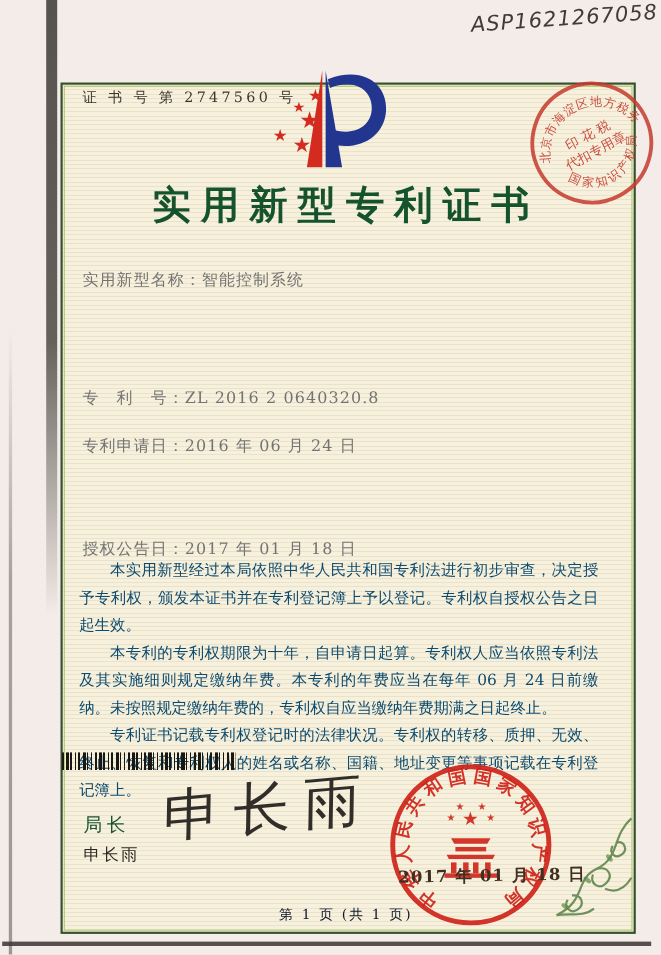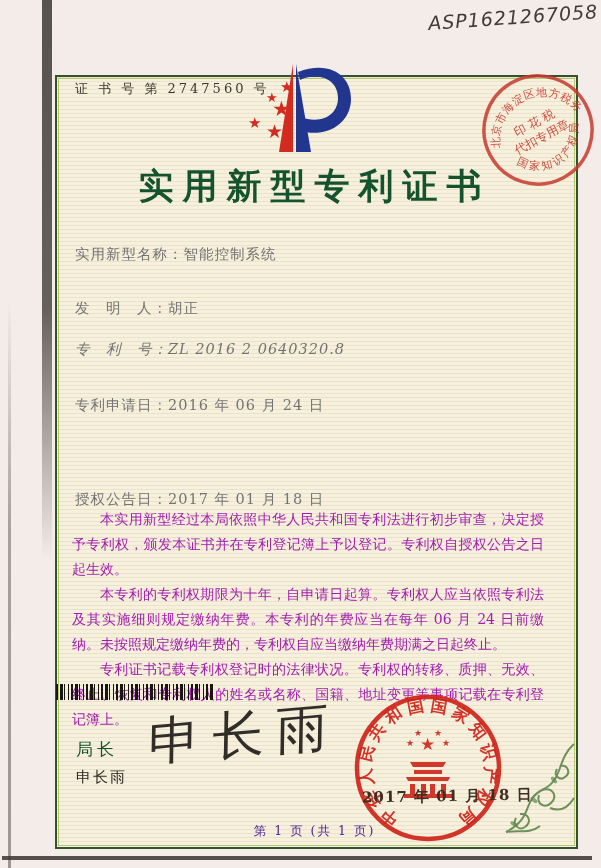--- a/index.html
+++ b/index.html
@@ -29,41 +29,41 @@
   .frame::after{content:"";position:absolute;inset:1px;border:1px solid #b4c873;pointer-events:none;}
   .abs{position:absolute;z-index:3;}
   .cert-number{left:75px;top:80px;font-size:13px;letter-spacing:3px;color:#3b362f;}
   .handwritten{left:428px;top:6px;font-size:19px;font-style:italic;letter-spacing:1px;
     color:#413c33;transform:rotate(-4deg);z-index:4;font-family:"DejaVu Sans","Liberation Sans",sans-serif;}
   .logo{left:238px;top:58px;z-index:3;}
   .title{left:55px;top:163px;width:519px;text-align:center;font-size:35px;font-weight:bold;
     letter-spacing:9px;color:#14532d;}
   .field{left:75px;font-size:14.5px;letter-spacing:1px;color:#737373;white-space:nowrap;}
   .field .lab{display:inline-block;}
-  .f0{top:245px;}.f1{top:299px;}.f2{top:340px;font-style:italic;}.f3{top:396px;}.f4{top:444px;}.f5{top:490px;}
+  .f0{top:245px;}.f1{top:299px;}.f2{top:352px;}.f3{top:396px;}.f4{top:444px;}.f5{top:490px;}
   .body-text{left:72px;top:507px;width:472px;font-size:14px;line-height:25px;
-    text-align:justify;color:#a21caf;}
+    text-align:justify;color:#0c4a6e;}
   .body-text p{margin:0;text-indent:2em;}
   .barcode{left:56px;top:684px;width:158px;height:16px;
     background-image:
       repeating-linear-gradient(90deg,#1a1712 0 2px,rgba(0,0,0,0) 2px 4px,#1a1712 4px 7px,
         rgba(0,0,0,0) 7px 8px,#1a1712 8px 9px,rgba(0,0,0,0) 9px 12px,#1a1712 12px 13px,rgba(0,0,0,0) 13px 15px);
   }
   .director-title{left:76px;top:738px;font-size:17px;letter-spacing:4px;color:#14532d;}
   .director-name{left:76px;top:768px;font-size:15px;letter-spacing:2px;color:#2c2823;}
   .signature{left:148px;top:698px;width:240px;font-size:52px;letter-spacing:12px;
     color:#211e1b;transform:rotate(-5deg) skewX(-6deg);z-index:6;opacity:.92;
     font-family:"DejaVu Sans","Liberation Sans",sans-serif;font-weight:300;}
   .office-seal{left:348px;top:688px;z-index:5;}
   .issue-date{left:362px;top:787px;font-size:15px;font-weight:bold;letter-spacing:1px;
     color:#3f2e22;z-index:7;transform:rotate(-1deg);}
   .tax-seal{left:478px;top:40px;z-index:5;}
   .ornament{left:490px;top:738px;z-index:4;}
   .footer{left:55px;top:823px;width:519px;text-align:center;font-size:12.5px;
-    letter-spacing:2px;color:#4c1d95;}
+    letter-spacing:2px;color:#0f172a;}
   svg text{font-family:"DejaVu Serif","Liberation Serif",serif;}
 </style>
 </head>
 <body>
 
 <div class="page">
 
   <div class="scan-edge-left"></div>
   <div class="scan-edge-left2"></div>
   <div class="scan-edge-bottom"></div>
@@ -82,23 +82,20 @@
     <text x="28" y="80" font-size="19" fill="#d42b20">★</text>
     <polygon points="55,6 41,94 55,94" fill="#d42b20"></polygon>
     <polygon points="58,6 58,94 73,94" fill="#23368f"></polygon>
     <path d="M60,14 C94,1 114,20 113,42 C112,66 89,80 62,73 L62,59 C85,67 100,56 100,40 C100,23 83,13 62,22 Z" fill="#23368f"></path>
   </svg>
 
   <div class="abs title">实用新型专利证书</div>
 
   <div class="abs field f0">
     <span class="lab">实用新型名称</span><span>：</span><span>智能控制系统</span>
-  </div>
-  <div class="abs field f1">
-    <span class="lab">发　明　人</span><span>：</span><span>胡正</span>
   </div>
   <div class="abs field f2">
     <span class="lab">专　利　号</span><span>：</span><span>ZL 2016 2 0640320.8</span>
   </div>
   <div class="abs field f3">
     <span class="lab">专利申请日</span><span>：</span><span>2016 年 06 月 24 日</span>
   </div>
   <div class="abs field f5">
     <span class="lab">授权公告日</span><span>：</span><span>2017 年 01 月 18 日</span>
   </div>

